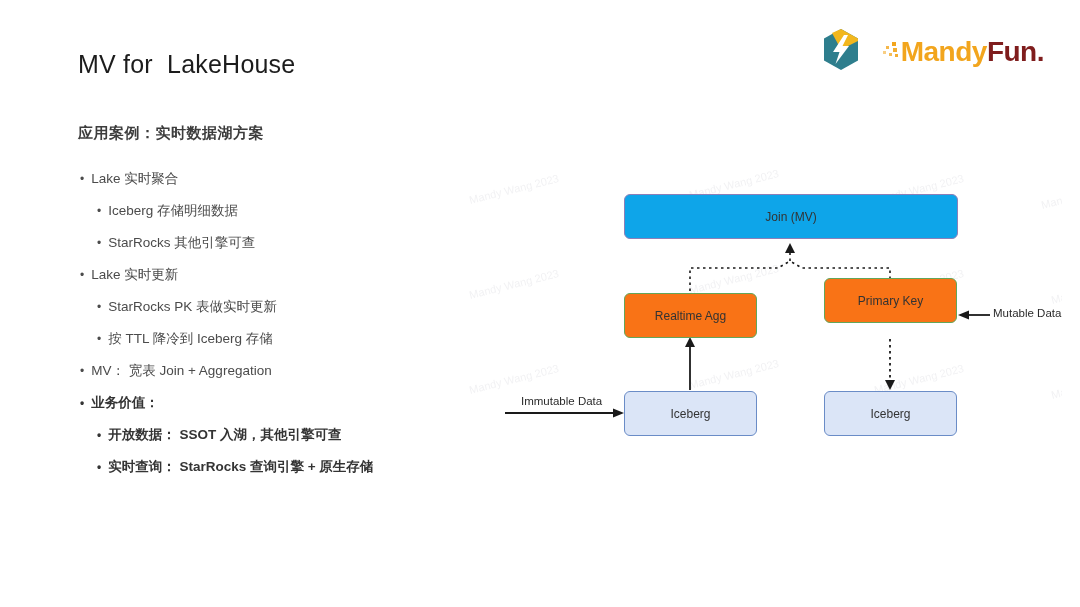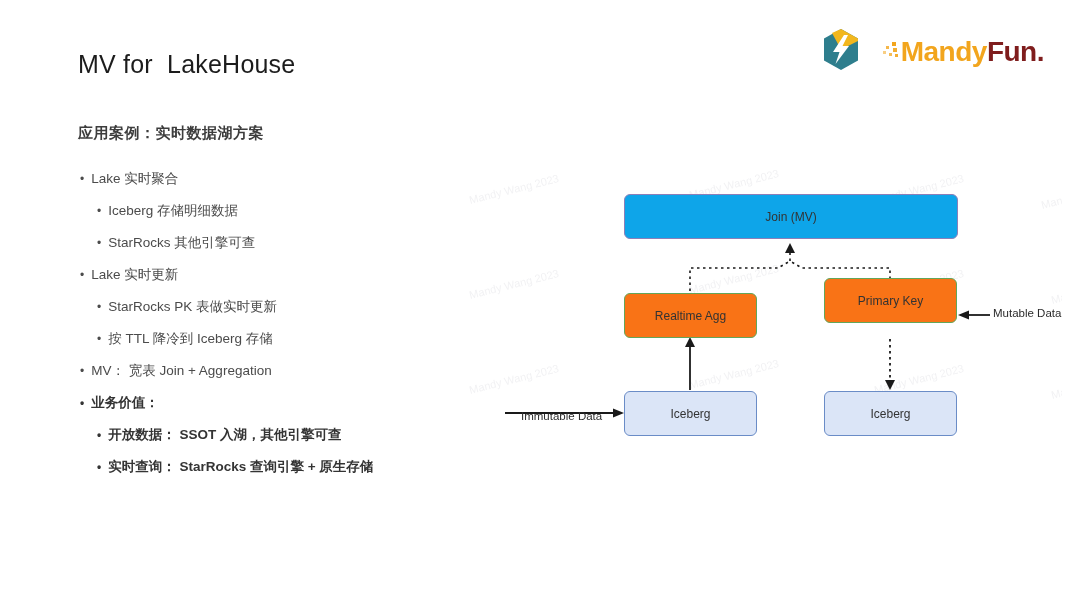--- a/index.html
+++ b/index.html
@@ -58,21 +58,21 @@
   .node-agg{left:624px;top:293px;}
   .node-pk{left:824px;top:278px;}
   .node-blue{background:#dbe5f7;border:1.5px solid #6a8cc7;width:131px;height:43px;}
   .node-ice-l{left:624px;top:391px;}
   .node-ice-r{left:824px;top:391px;}
 
   svg.connectors{position:absolute;left:0;top:0;pointer-events:none;}
   .edge-label{
     position:absolute;font-size:11.5px;color:#2b2b2b;white-space:nowrap;
   }
-  .lbl-immutable{left:521px;top:410px;}
+  .lbl-immutable{left:521px;top:395px;}
   .lbl-mutable{left:993px;top:307px;}
 
   
   .wm{
     position:absolute;font-size:11px;color:#44445f;opacity:.07;
     transform:rotate(-14deg);white-space:nowrap;pointer-events:none;
   }
 </style>
 </head>
 <body>

